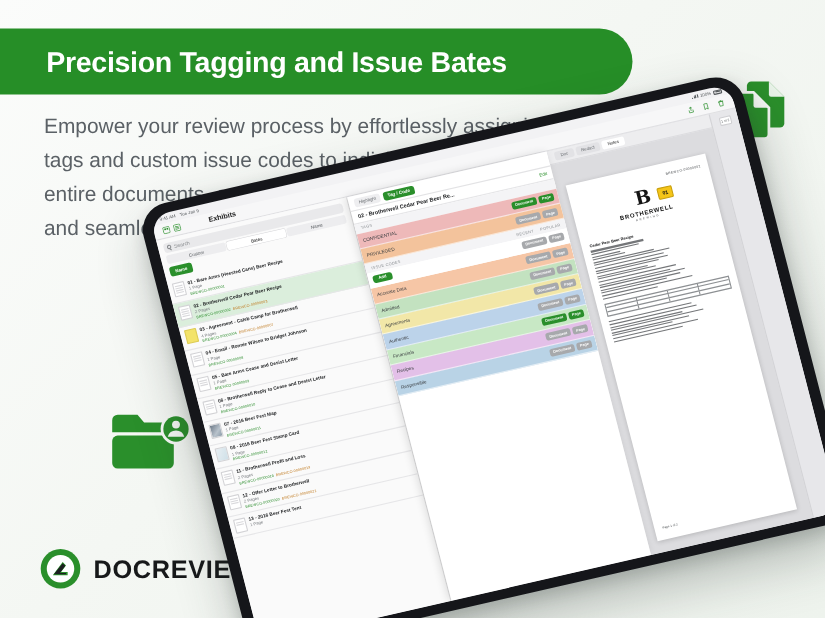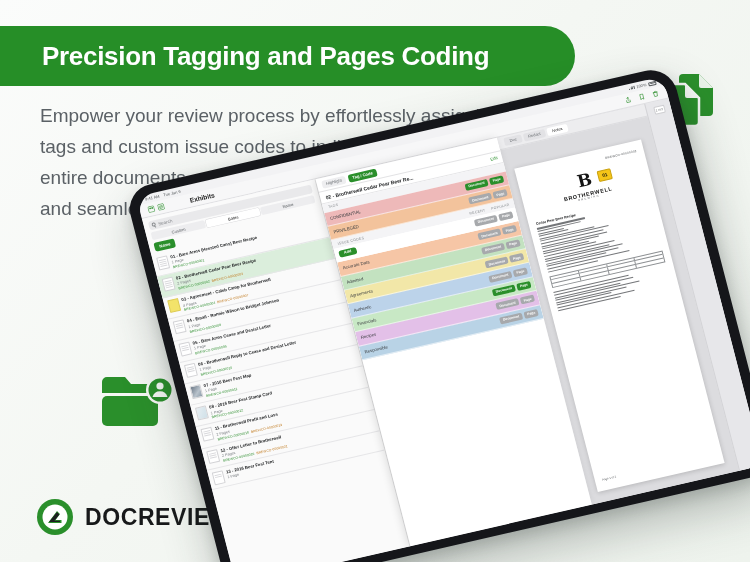--- a/index.html
+++ b/index.html
@@ -229,21 +229,21 @@
   .pagefoot { position:absolute; left:7px; bottom:9px; font-size:2.8px; color:#55585b; }
   .v-right-rail { position:absolute; right:0; top:0; bottom:0; width:14%; background:#e7e7ea; border-left:0.5px solid #d3d3d6; }
   .rail-badge { margin:5px auto 0; width:11px; font-size:3px; text-align:center; color:#5d6164; background:#fff; border:0.4px solid #cfcfd2; border-radius:1.5px; padding:1px 0; }
 
   svg { display:block; }
 </style>
 </head>
 <body>
 
 <div class="banner">
-  <div class="banner-title">Precision Tagging and Pages Coding</div>
+  <div class="banner-title">Precision Tagging and Issue Bates</div>
 </div>
 
 <div class="body-copy">
   <p>Empower your review process by effortlessly assigning tags and custom issue codes to individual pages or entire documents, ensuring meticulous organization and seamless categorization.</p>
 </div>
 
 <div class="deco-docs">
   <svg viewBox="0 0 52 56" width="52" height="56">
     <path d="M20 2 h16 l14 14 v24 a4 4 0 0 1 -4 4 h-26 a4 4 0 0 1 -4 -4 v-34 a4 4 0 0 1 4 -4 z" fill="#2a8f2b"></path>
     <path d="M36 2 v12 a2 2 0 0 0 2 2 h12 z" fill="#ffffff" opacity="0.9"></path>

